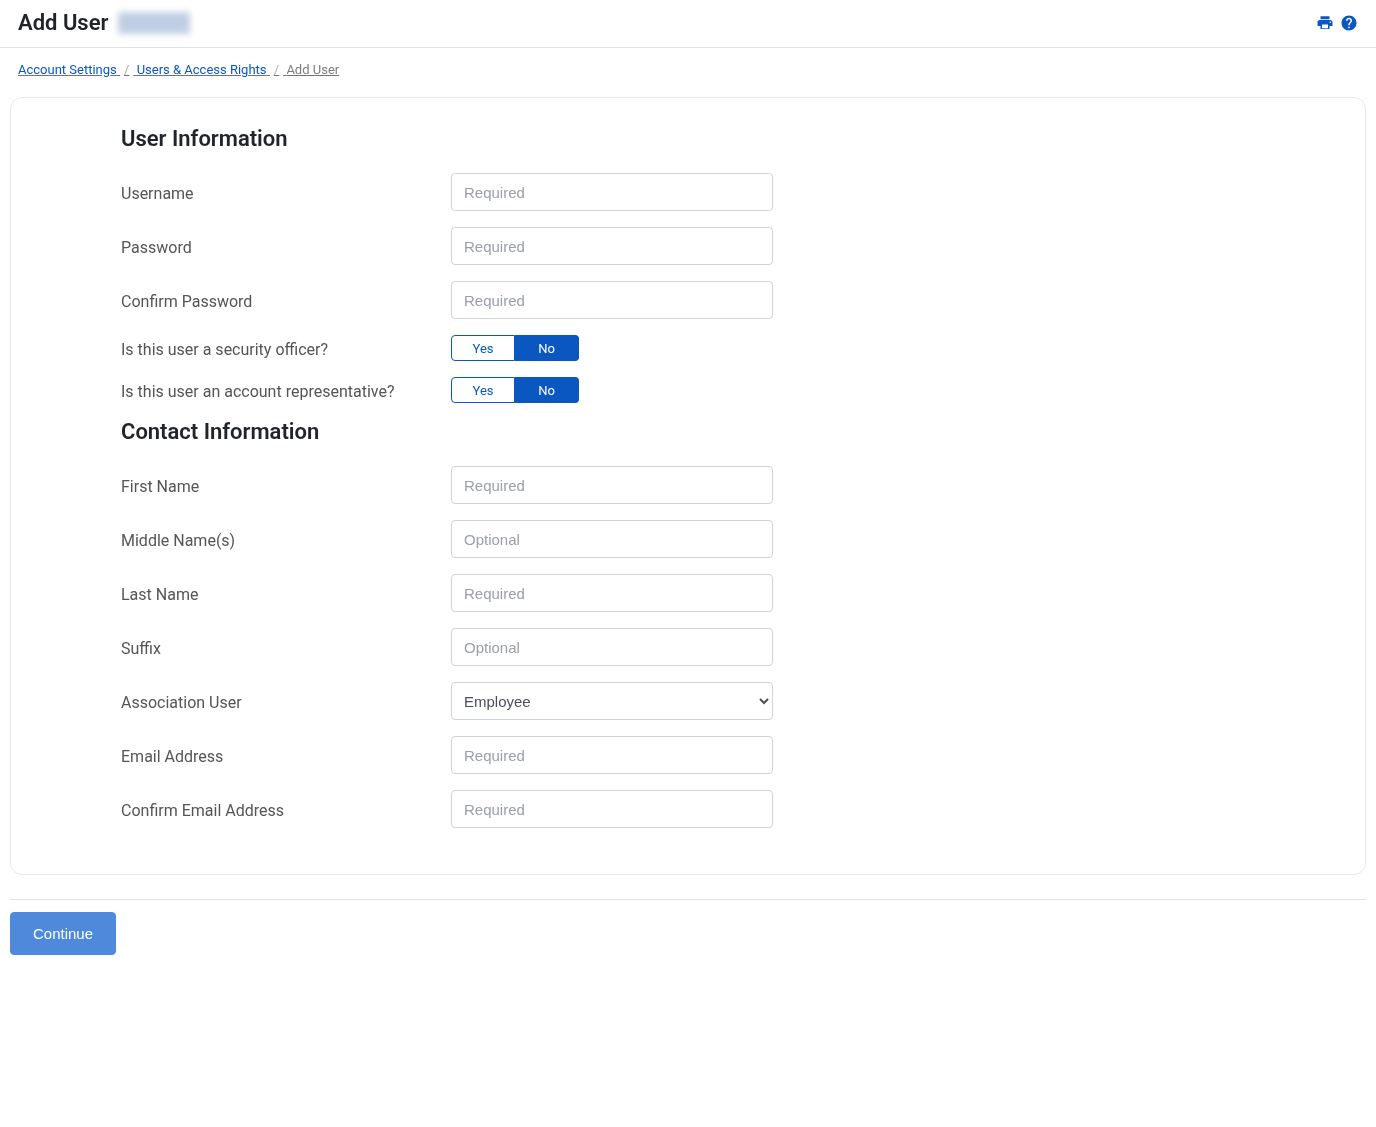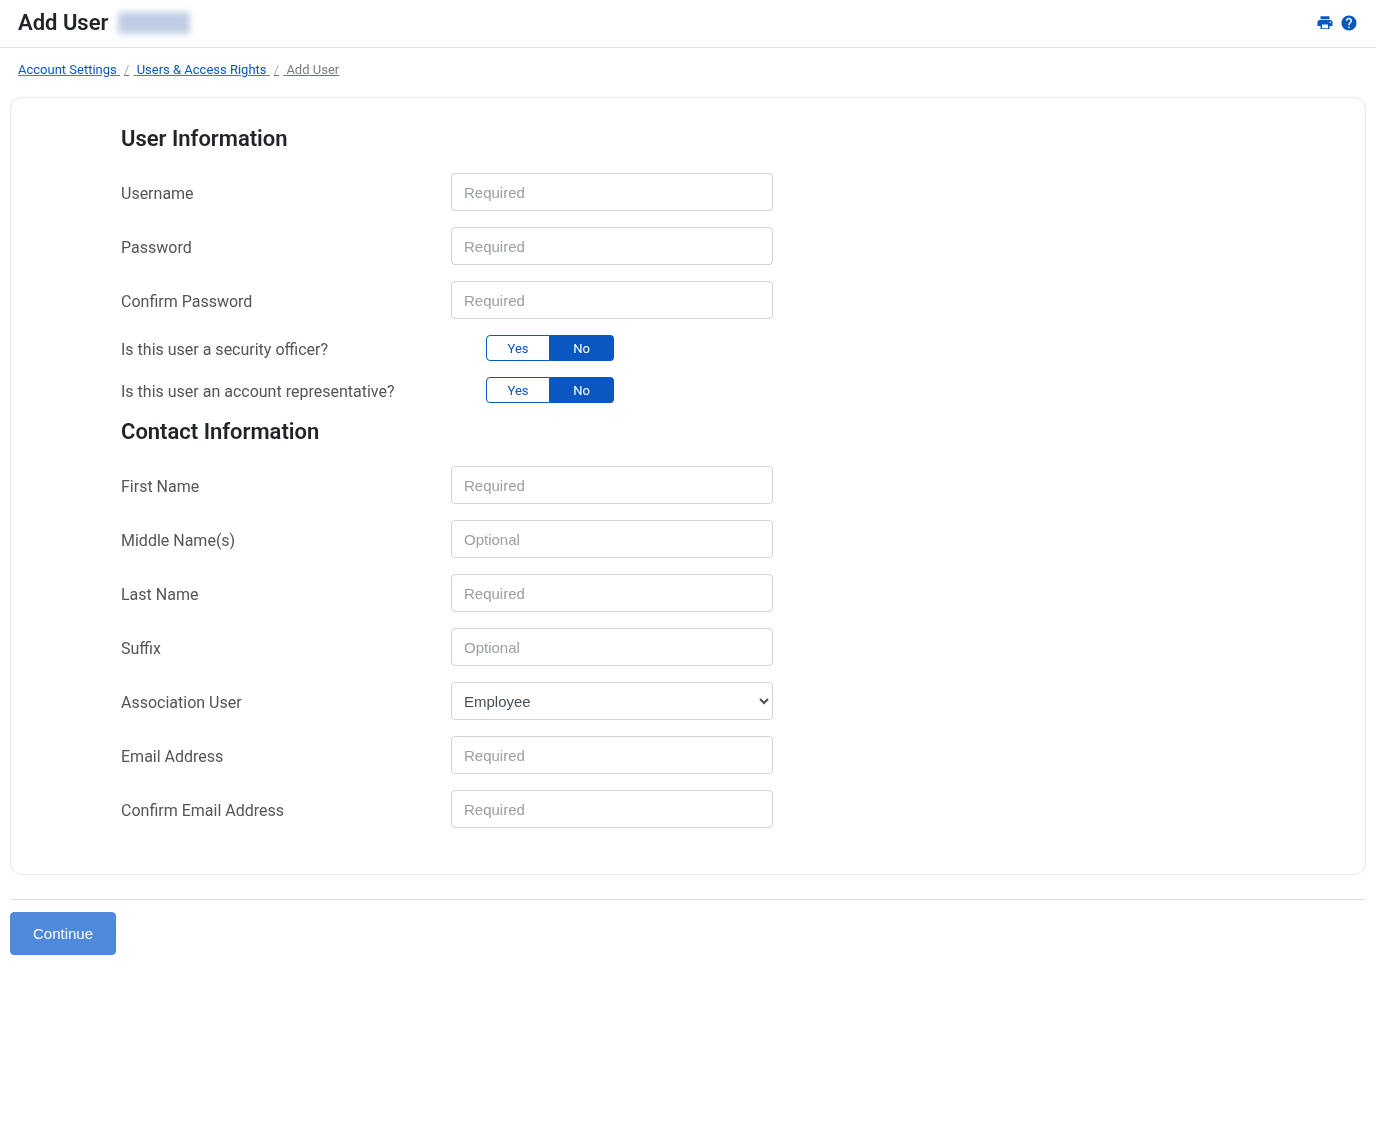--- a/index.html
+++ b/index.html
@@ -84,21 +84,21 @@
     height: 26px;
     font-size: 13px;
     border: 1px solid #0a57c2;
     background: #fff;
     color: #0a57c2;
     cursor: pointer;
     display: flex;
     align-items: center;
     justify-content: center;
   }
-  .toggle-btn.left { border-radius: 4px 0 0 4px; margin-left: 35px; }
+  .toggle-btn.left { border-radius: 4px 0 0 4px; }
   .toggle-btn.right { border-radius: 0 4px 4px 0; border-left: none; }
   .toggle-btn.active { background: #0a57c2; color: #fff; }
   .footer-divider { border-top: 1px solid #e2e2e2; margin: 24px 10px 0 10px; }
   .footer-actions {
     display: flex;
     justify-content: flex-start;
     padding: 12px 10px 20px 10px;
   }
   .btn-continue {
     background: #3f7fd9;

